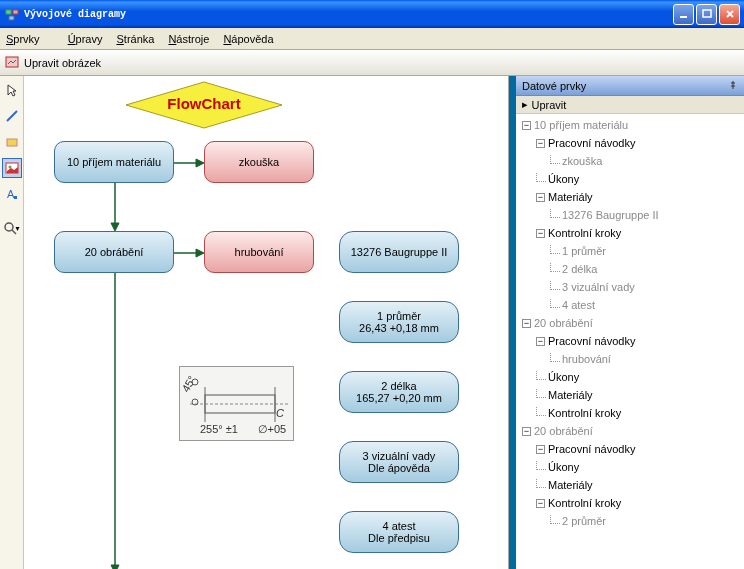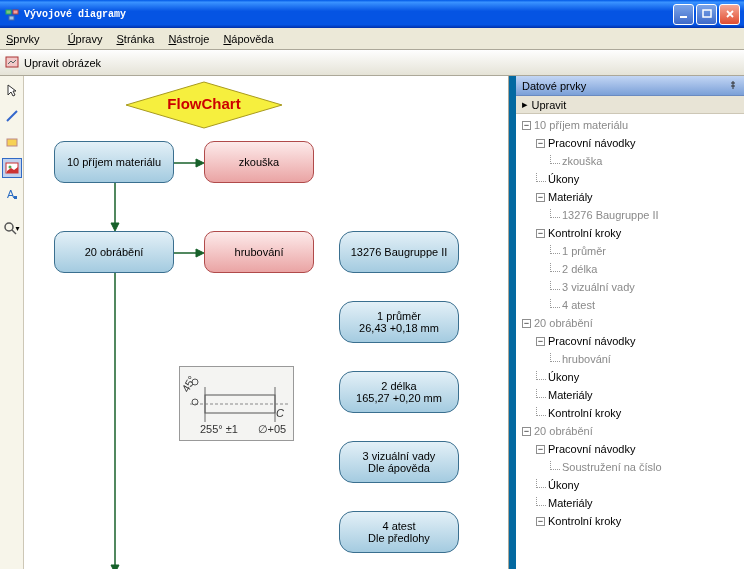--- a/index.html
+++ b/index.html
@@ -197,21 +197,21 @@
       <div class="shape blue2" style="left:315px; top:295px; width:120px; height:42px;">
         <span>2 délka</span>
         <span>165,27 +0,20 mm</span>
       </div>
       <div class="shape blue2" style="left:315px; top:365px; width:120px; height:42px;">
         <span>3 vizuální vady</span>
         <span>Dle ápověda</span>
       </div>
       <div class="shape blue2" style="left:315px; top:435px; width:120px; height:42px;">
         <span>4 atest</span>
-        <span>Dle předlohy</span>
+        <span>Dle předpisu</span>
       </div>
 
       <div class="img-draw" style="left:155px; top:290px; width:115px; height:75px;">
         <svg width="115" height="75">
           <rect x="0" y="0" width="115" height="75" fill="#f4f4f2"></rect>
           <rect x="25" y="28" width="70" height="18" fill="none" stroke="#555"></rect>
           <line x1="10" y1="37" x2="110" y2="37" stroke="#888" stroke-dasharray="3,2"></line>
           <line x1="25" y1="20" x2="25" y2="55" stroke="#666"></line>
           <line x1="95" y1="20" x2="95" y2="55" stroke="#666"></line>
           <text x="8" y="26" font-size="7" fill="#333" transform="rotate(-60 8,26)">45°</text>
@@ -329,37 +329,37 @@
         <div class="tree-node dim">
             <span class="indent" style="width:4px"></span>
             <span class="toggle">−</span>
             <span class="label">20 obrábění</span>
           </div>
         <div class="tree-node">
             <span class="indent" style="width:18px"></span>
             <span class="toggle">−</span>
             <span class="label">Pracovní návodky</span>
           </div>
-        <div class="tree-node dim">
-            <span class="indent" style="width:32px"></span>
-            <span class="dots"></span>
-            <span class="label">Soustružení na číslo</span>
-          </div>
         <div class="tree-node">
             <span class="indent" style="width:18px"></span>
             <span class="dots"></span>
             <span class="label">Úkony</span>
           </div>
         <div class="tree-node">
             <span class="indent" style="width:18px"></span>
             <span class="dots"></span>
             <span class="label">Materiály</span>
           </div>
         <div class="tree-node">
             <span class="indent" style="width:18px"></span>
             <span class="toggle">−</span>
             <span class="label">Kontrolní kroky</span>
+          </div>
+        <div class="tree-node dim">
+            <span class="indent" style="width:32px"></span>
+            <span class="dots"></span>
+            <span class="label">2 průměr</span>
           </div>
 
       </div>
     </div>
   </div>
 </div>
 
 </body></html>

